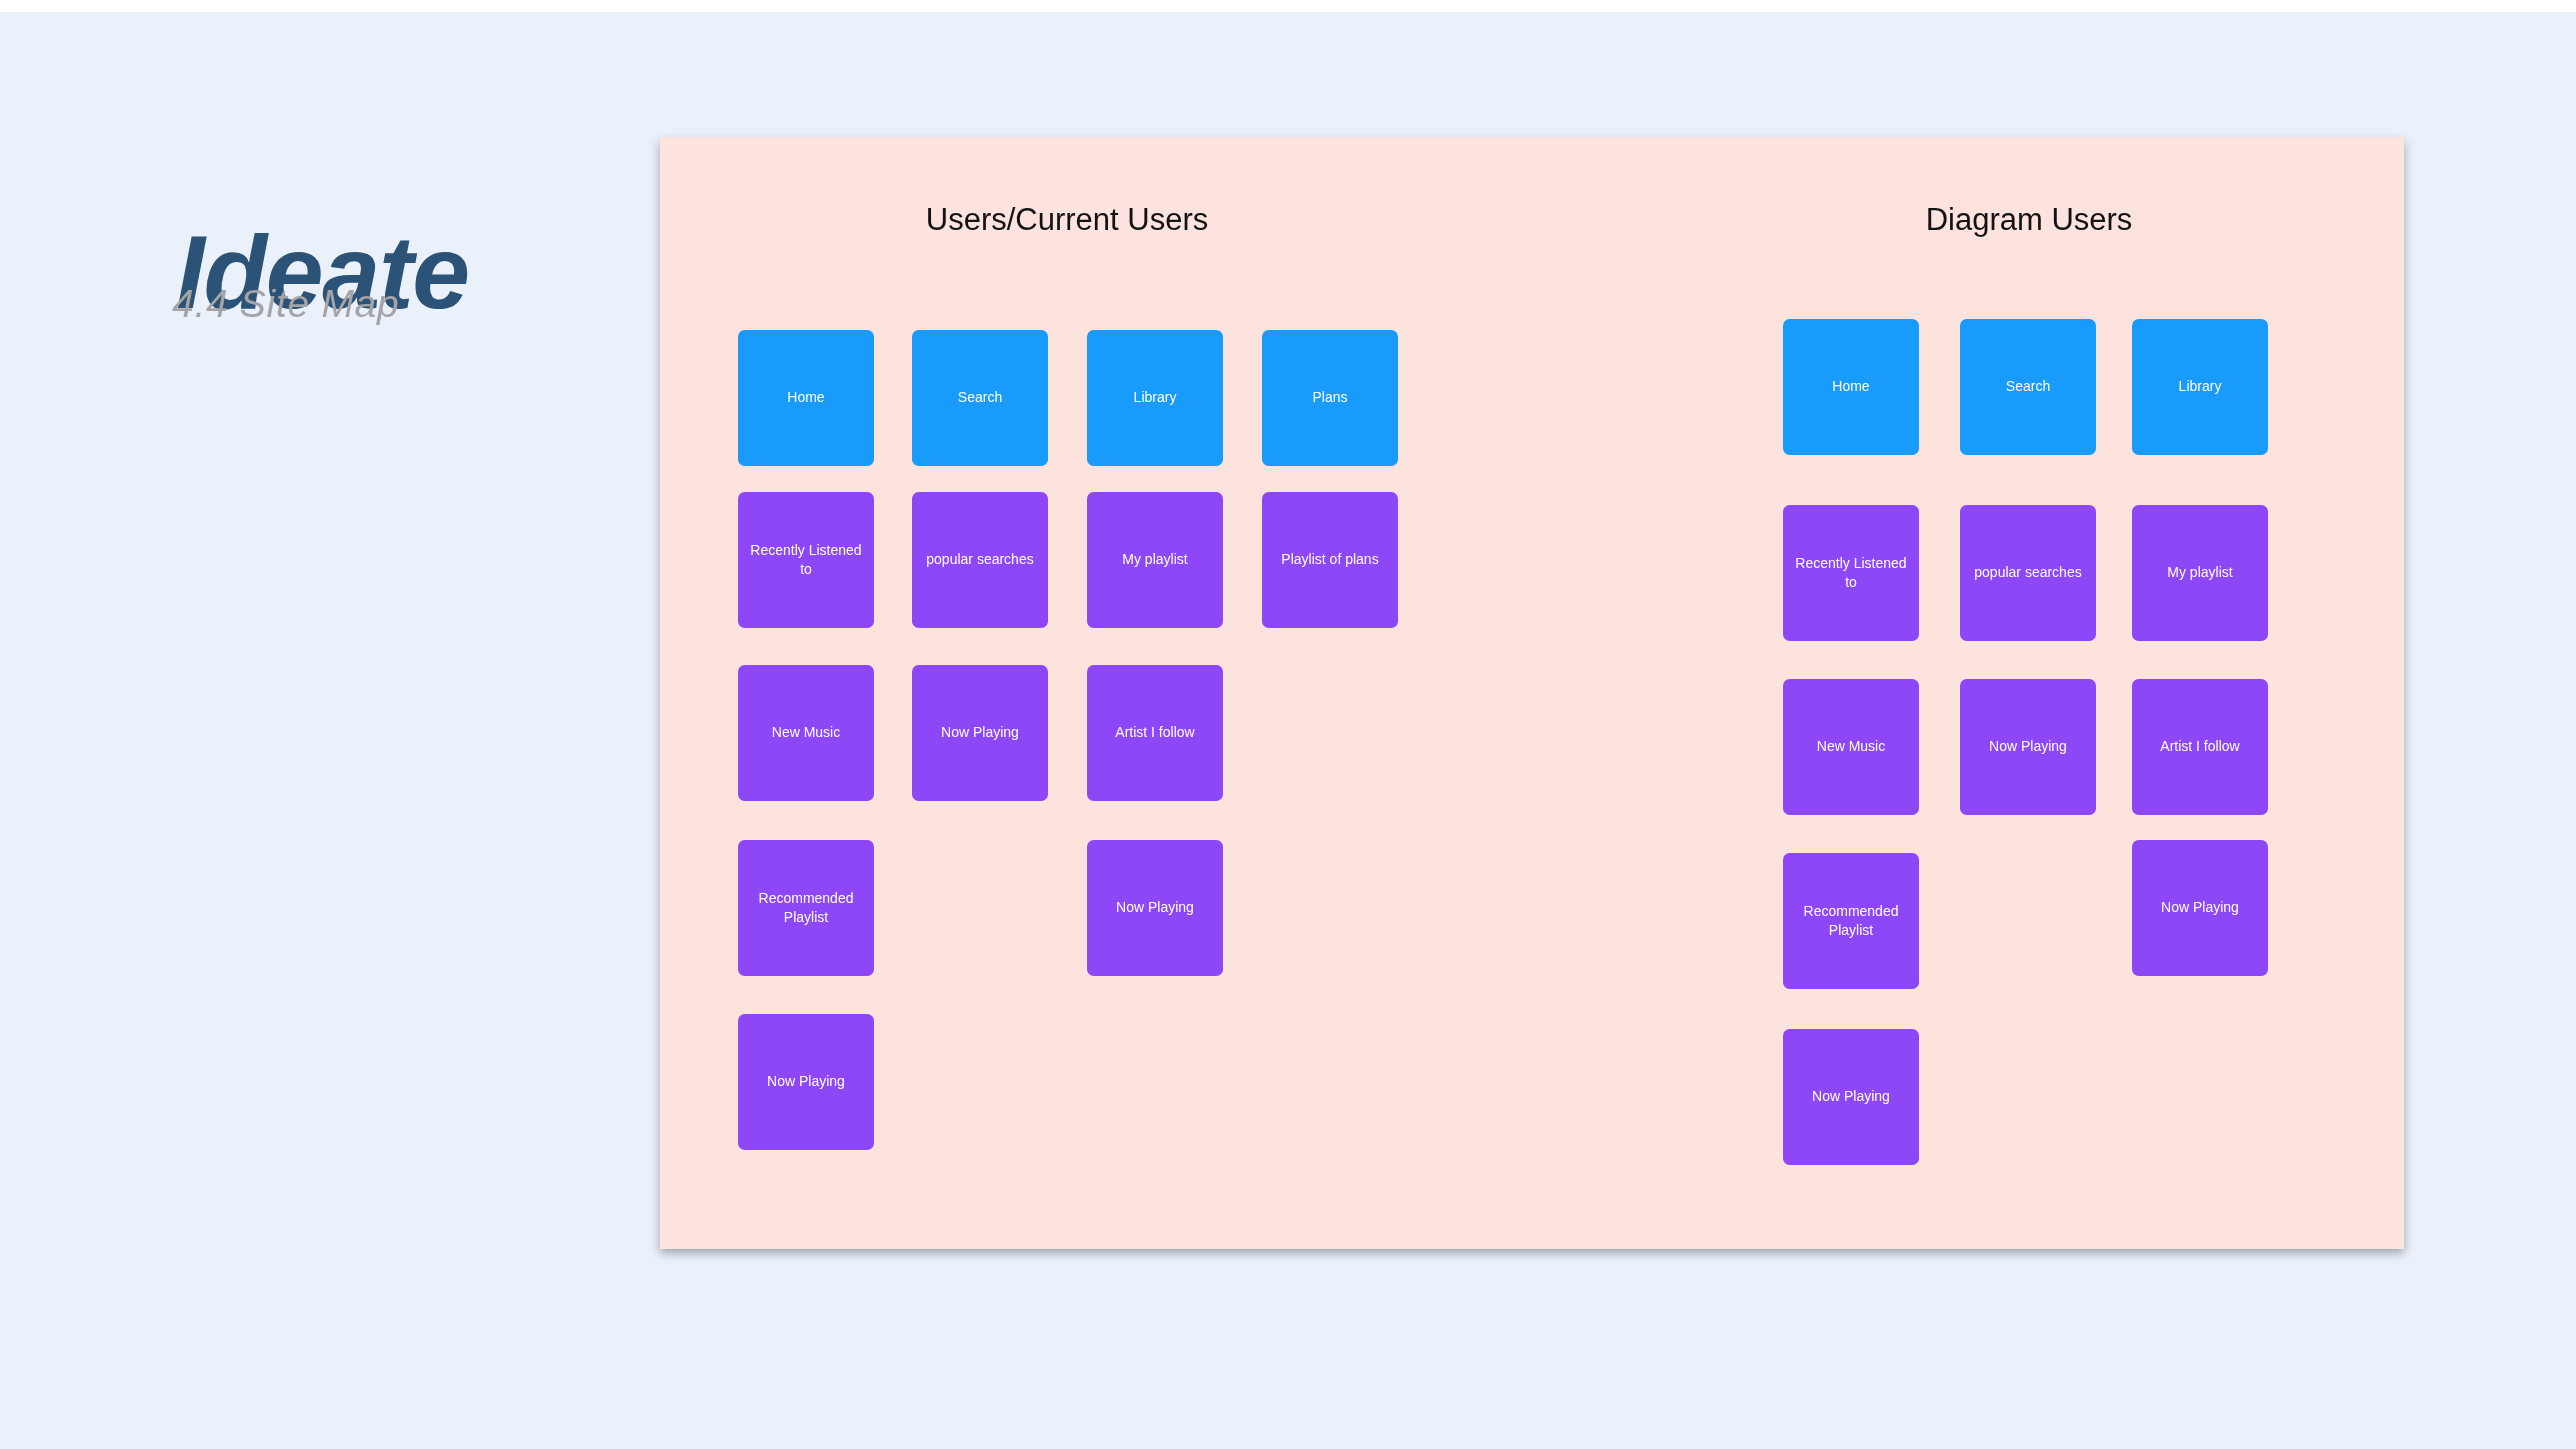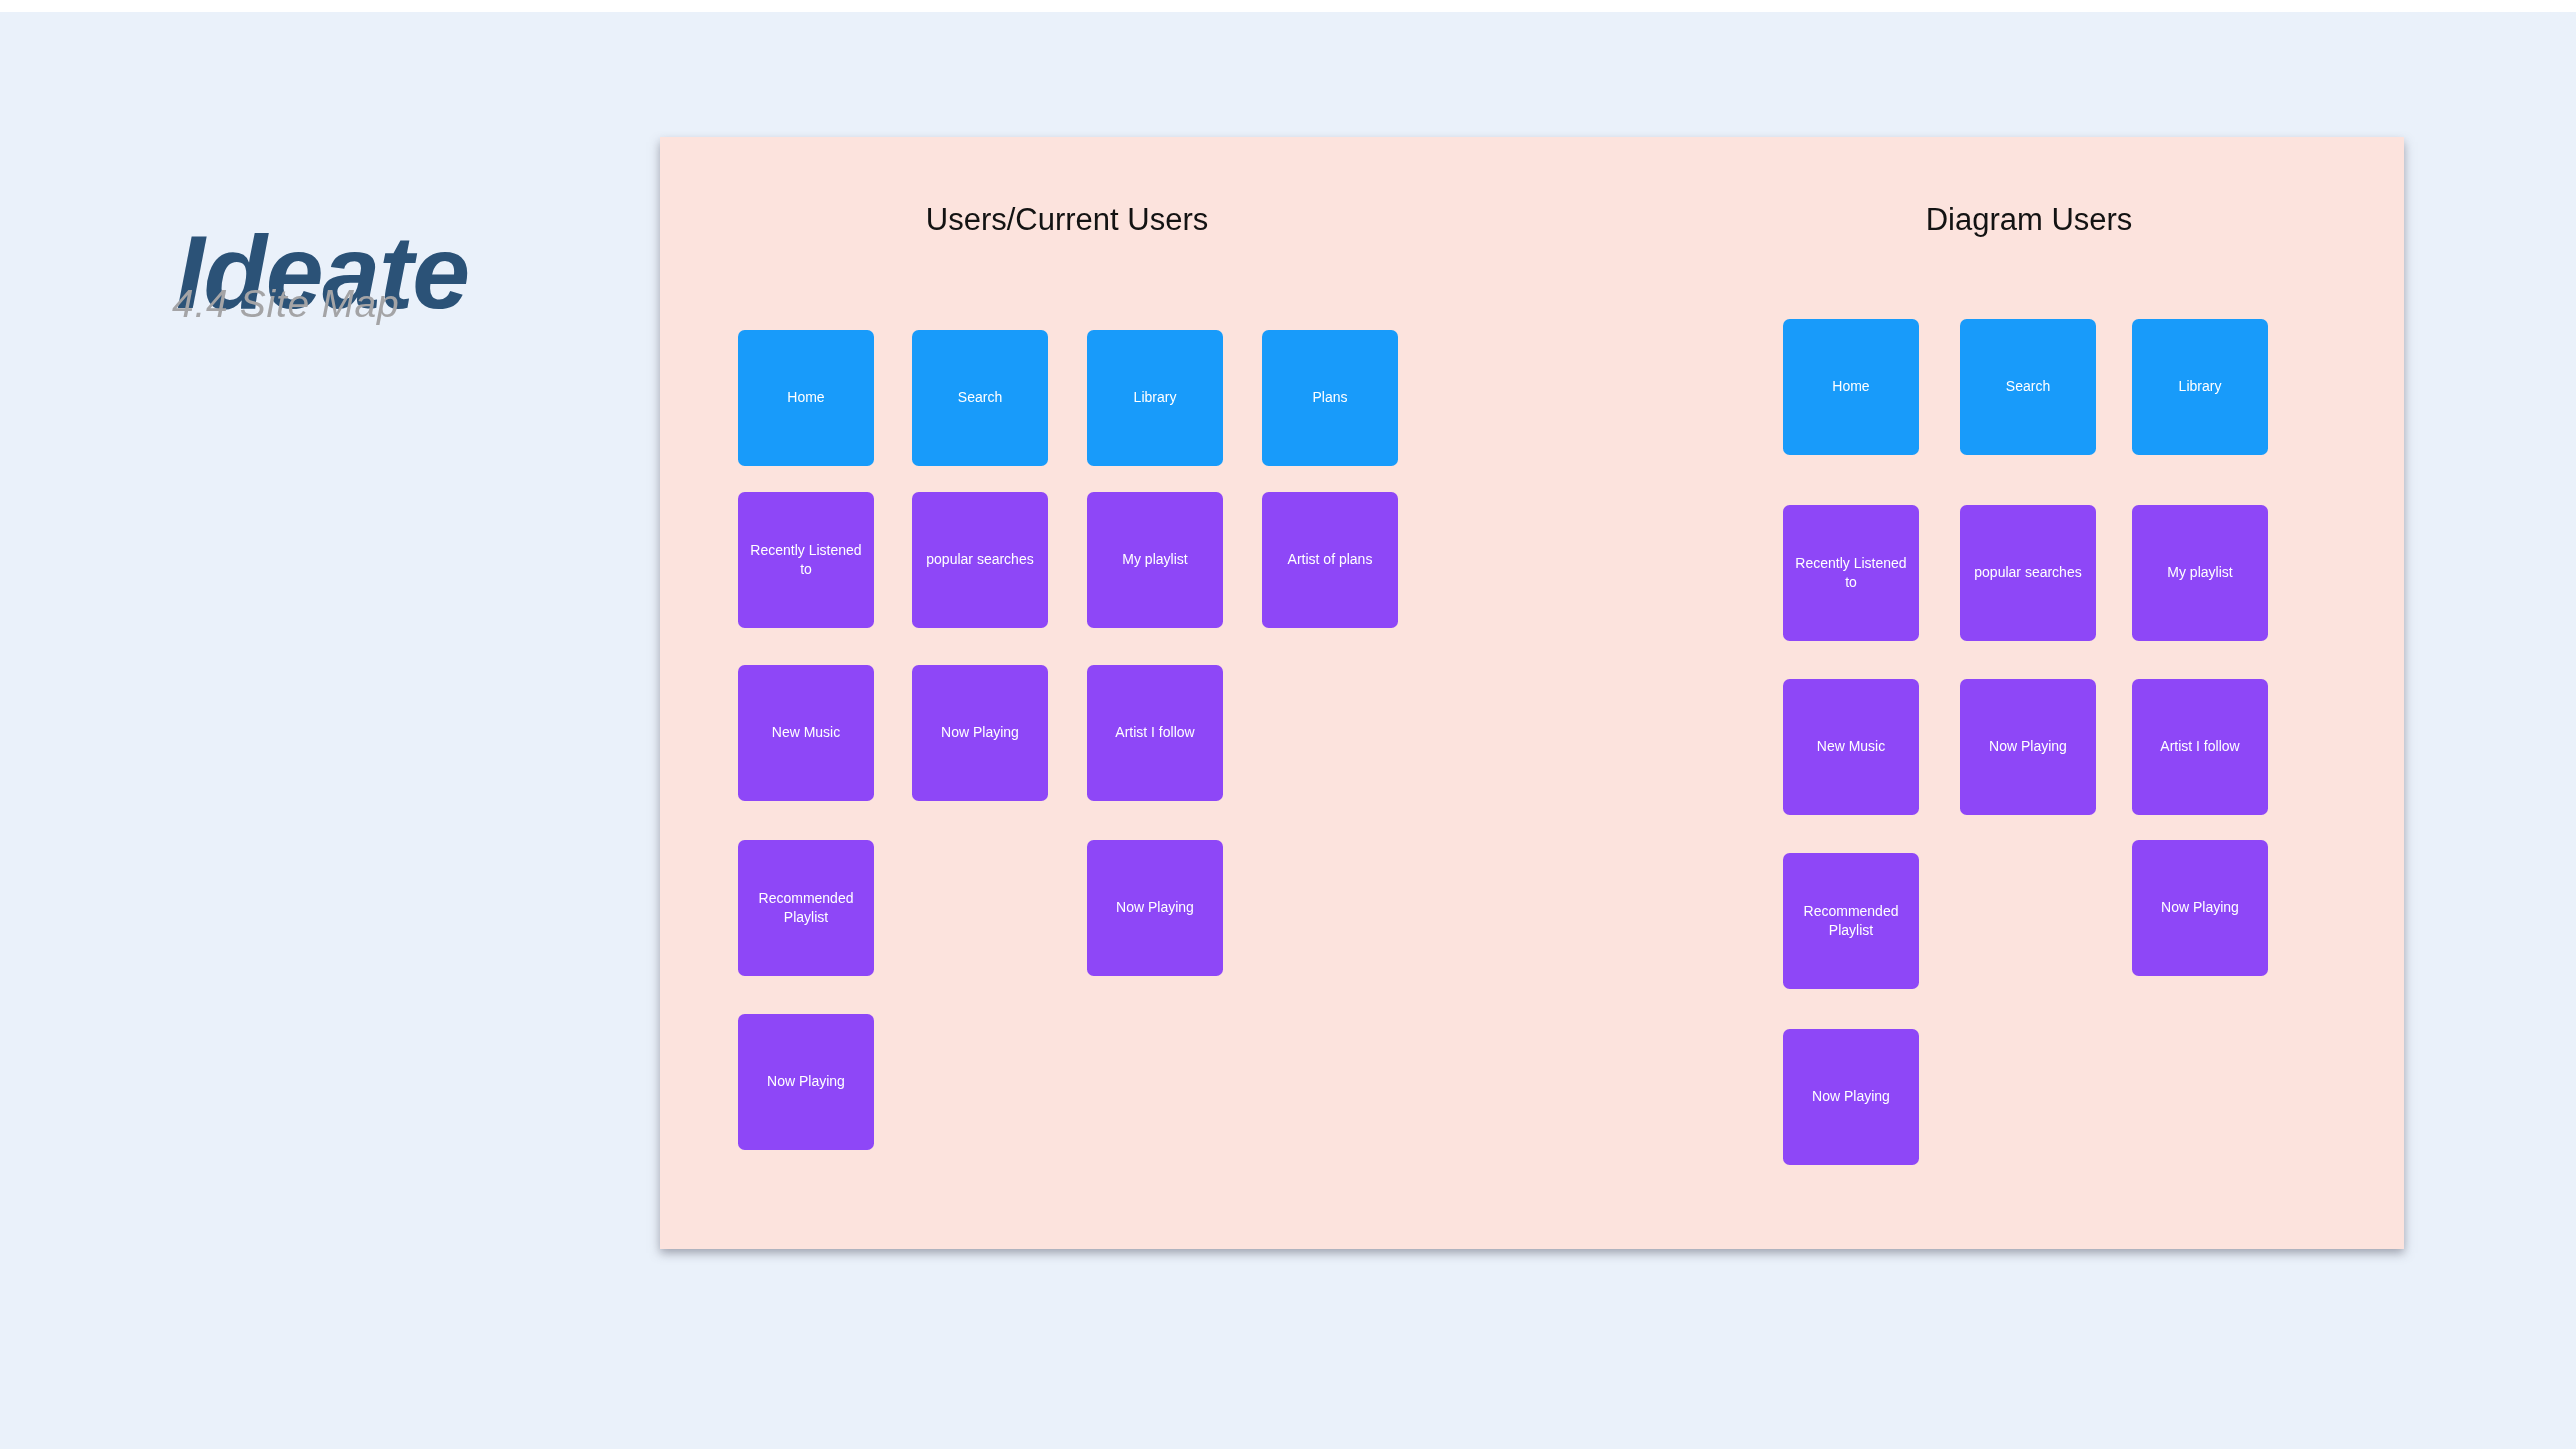--- a/index.html
+++ b/index.html
@@ -84,21 +84,21 @@
       <div class="card purple" style="left: 738px; top: 480px;">
         <span>Recently Listened to</span>
       </div>
       <div class="card purple" style="left: 912px; top: 480px;">
         <span>popular searches</span>
       </div>
       <div class="card purple" style="left: 1087px; top: 480px;">
         <span>My playlist</span>
       </div>
       <div class="card purple" style="left: 1262px; top: 480px;">
-        <span>Artist of plans</span>
+        <span>Playlist of plans</span>
       </div>
       <div class="card purple" style="left: 738px; top: 653px;">
         <span>New Music</span>
       </div>
       <div class="card purple" style="left: 912px; top: 653px;">
         <span>Now Playing</span>
       </div>
       <div class="card purple" style="left: 1087px; top: 653px;">
         <span>Artist I follow</span>
       </div>

